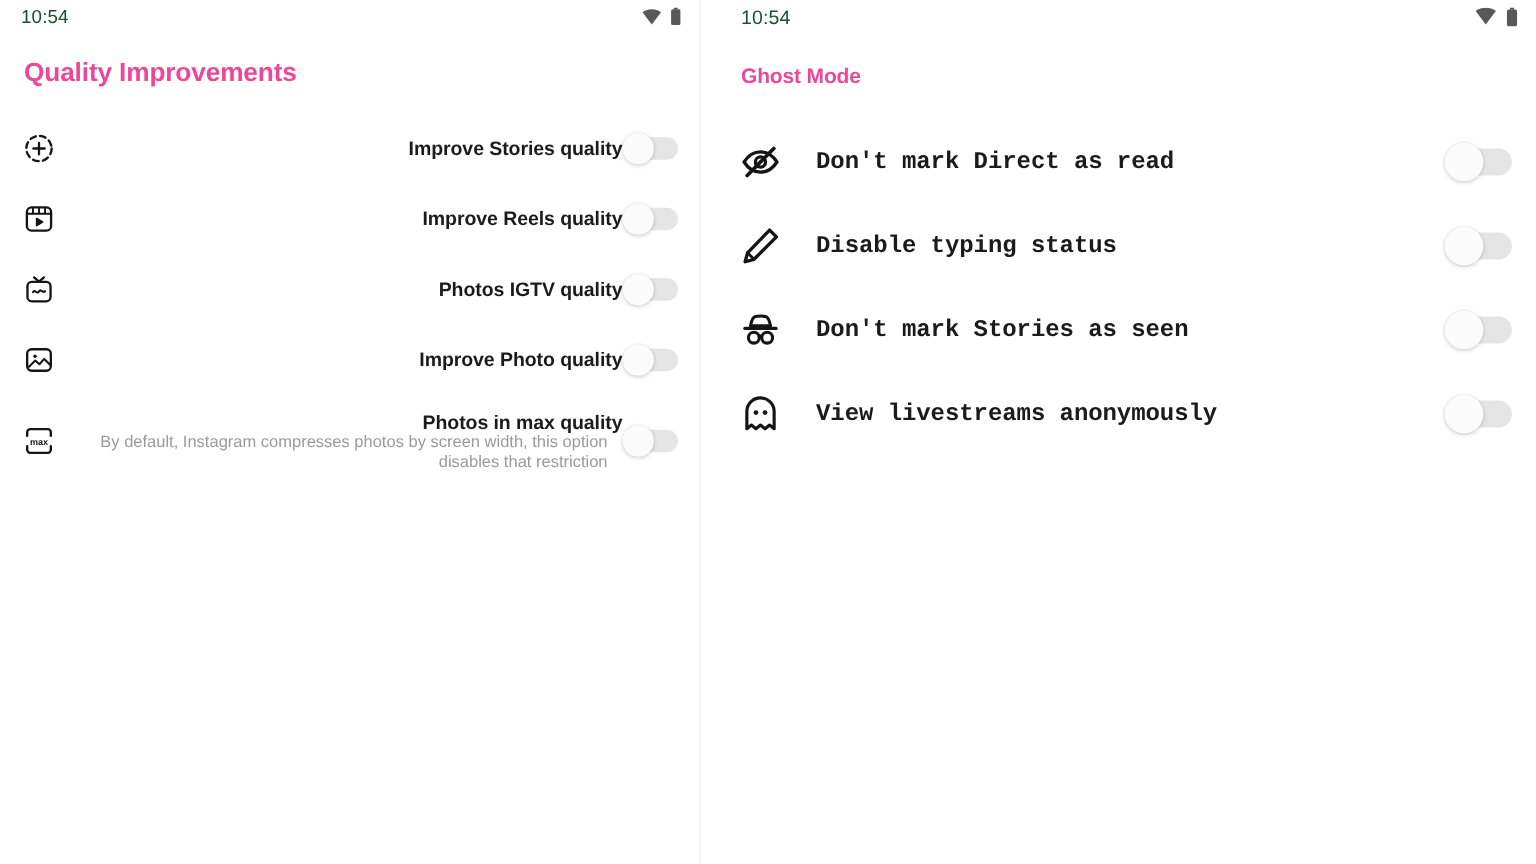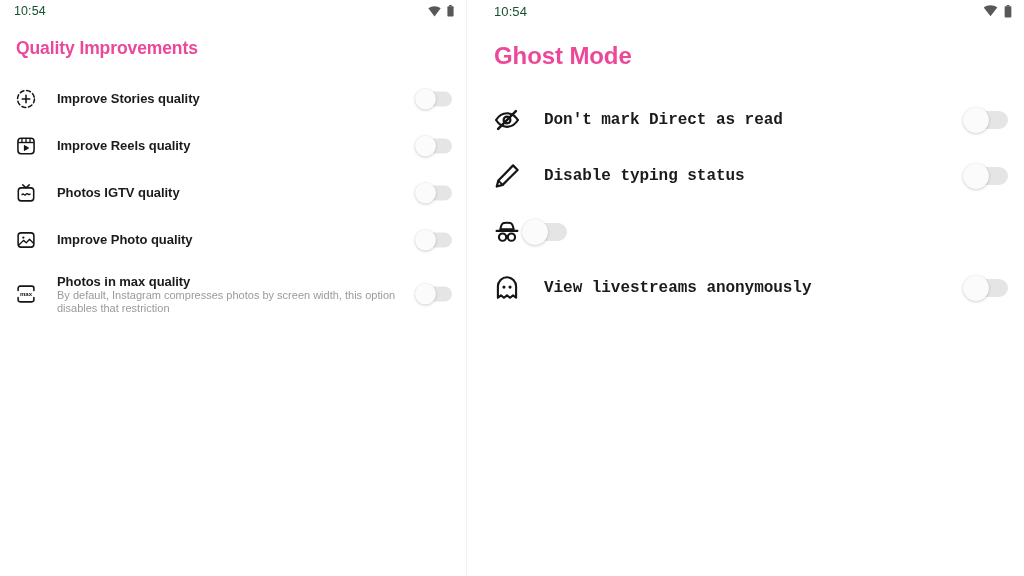--- a/index.html
+++ b/index.html
@@ -35,24 +35,24 @@
   .sys-icons { display: flex; align-items: center; gap: 6px; }
   .sys-icons svg { display: block; }
 
   
   .section-title {
     font-weight: bold;
     color: #ec4899;
     letter-spacing: -.1px;
   }
   .title-left  { font-size: 17.5px; margin: 16px 0 0 16px; }
-  .title-right { font-size: 24px;   margin: 20px 16px 0 27px; }
-
-  
-  .rows-left  { margin-top: 16px; }
+  .title-right { font-size: 14px;   margin: 20px 16px 0 27px; }
+
+  
+  .rows-left  { margin-top: 16px; text-align: right; }
   .rows-right { margin-top: 22px; }
 
   .row {
     display: flex;
     align-items: center;
     width: 100%;
   }
   .rows-left .row  { padding: 0 14px 0 14px; height: 47px; }
   .rows-right .row { padding: 0 16px 0 25px; height: 56px; }
   .rows-left .row.row-tall { height: 62px; align-items: center; }
@@ -292,20 +292,23 @@
       <div class="row">
         <span class="row-icon">
           <svg width="28" height="28" viewBox="0 0 24 24" fill="none" stroke="#151515" stroke-width="1.8" stroke-linecap="round" stroke-linejoin="round">
             <path d="M6.3 9.6 C6.9 6.4 7.6 4.6 9.1 4.3 C10.7 4 13.3 4 14.9 4.3 C16.4 4.6 17.1 6.4 17.7 9.6 Z"></path>
             <path d="M3.1 11.1 H20.9" stroke-width="1.9"></path>
             <circle cx="8.2" cy="16.4" r="3.1"></circle>
             <circle cx="15.8" cy="16.4" r="3.1"></circle>
             <path d="M11.3 15.9 C11.6 15.2 12.4 15.2 12.7 15.9" stroke-width="1.6"></path>
           </svg>
         </span>
+        <div class="row-text">
+          <div class="row-label">Don't mark Stories as seen</div>
+        </div>
         <span class="toggle">
           <span class="track"></span>
           <span class="thumb"></span>
         </span>
       </div>
 
       <div class="row">
         <span class="row-icon">
           <svg width="28" height="28" viewBox="0 0 24 24" fill="none" stroke="#151515" stroke-width="1.8" stroke-linecap="round" stroke-linejoin="round">
             <path d="M4.2 20.4 V10.6 A7.8 7.8 0 0 1 19.8 10.6 V20.4 L17.2 18.3 L14.6 20.4 L12 18.3 L9.4 20.4 L6.8 18.3 Z"></path>

